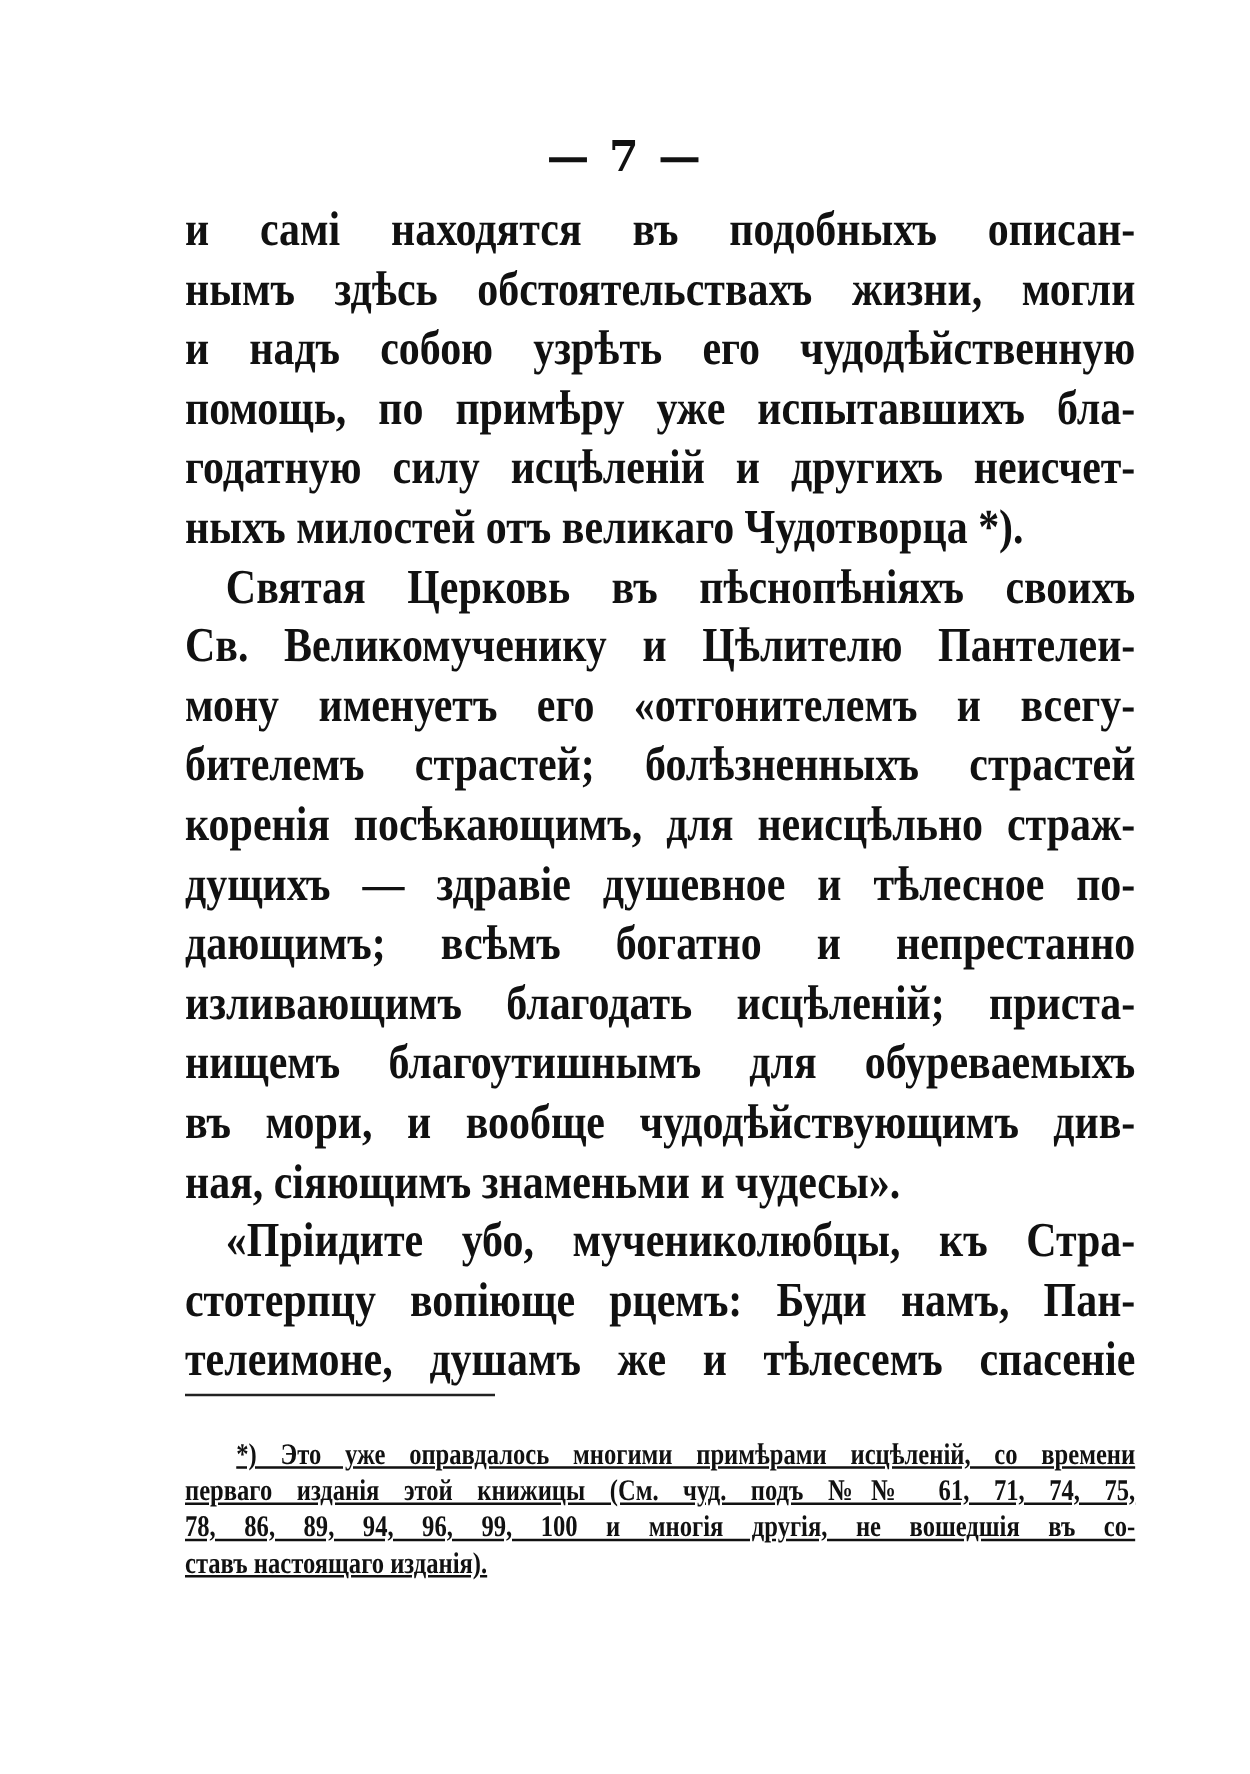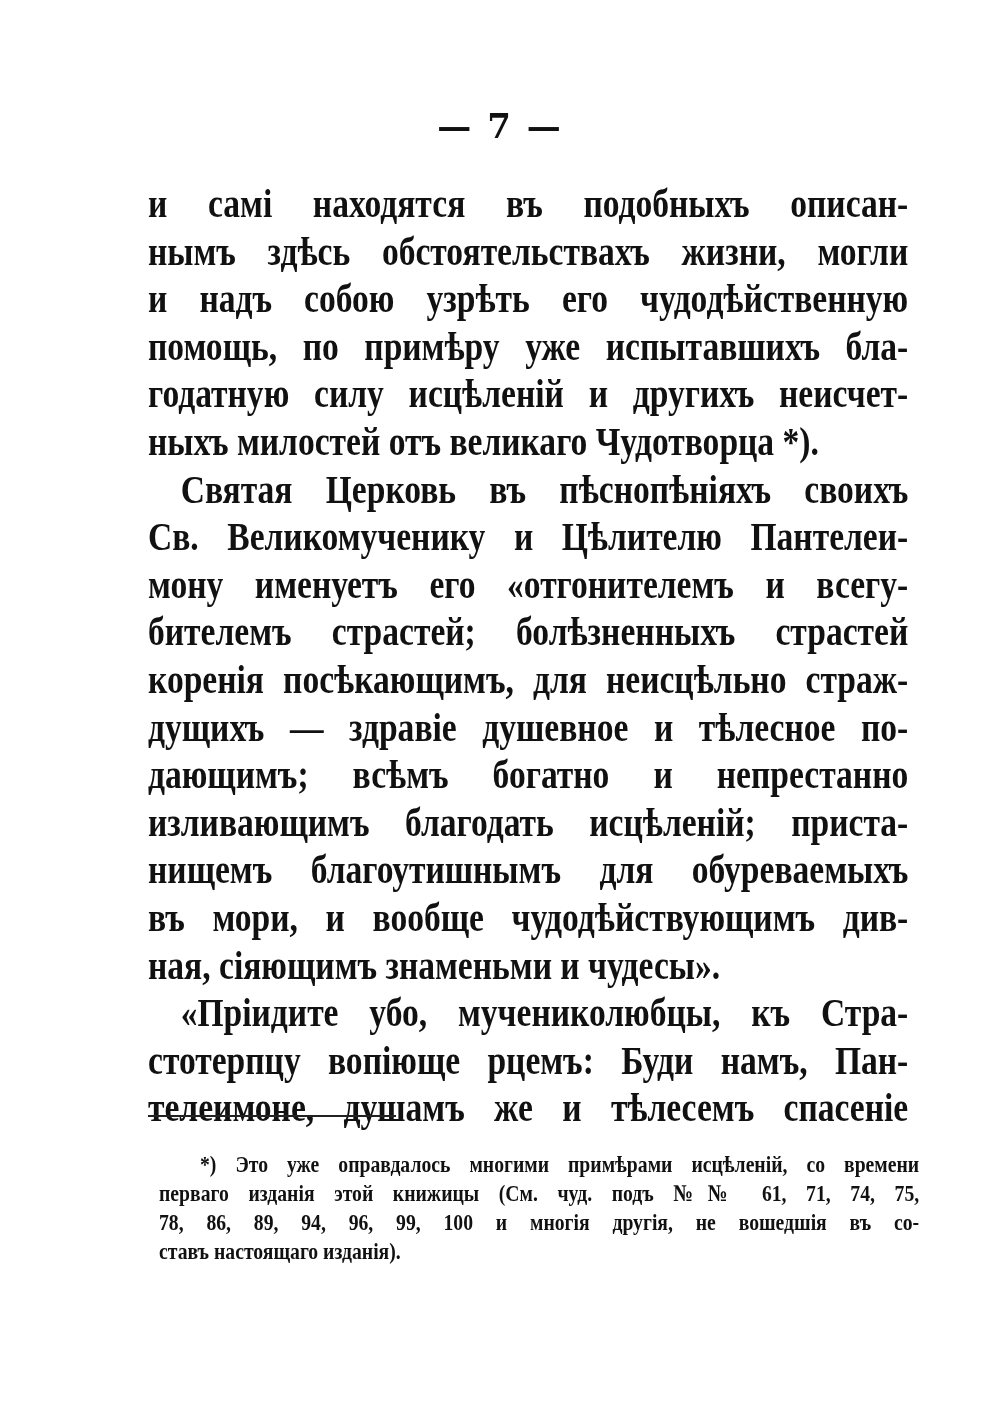--- a/index.html
+++ b/index.html
@@ -23,21 +23,20 @@
       font-family: "DejaVu Serif", serif;
       font-size: 34px;
       font-weight: bold;
       letter-spacing: 2px;
     }
     .body-text {
       position: absolute;
       left: 148px;
       top: 160px;
       width: 760px;
-      margin-top: 20px;
     }
     .line {
       font-family: "Liberation Serif", serif;
       font-size: 39px;
       font-weight: bold;
       height: 47.6px;
       line-height: 47.6px;
       white-space: nowrap;
       text-align: justify;
       text-align-last: justify;
@@ -51,23 +50,24 @@
     .footnote-rule {
       position: absolute;
       left: 148px;
       top: 1115px;
       width: 248px;
       height: 2px;
       background: #222;
     }
     .footnote {
       position: absolute;
-      left: 159px;
+      left: 148px;
       top: 1150px;
       width: 760px;
+      text-decoration: underline;
     }
     .fn-line {
       font-family: "Liberation Serif", serif;
       font-size: 24px;
       font-weight: bold;
       height: 29px;
       line-height: 29px;
       white-space: nowrap;
       text-align: justify;
       text-align-last: justify;

